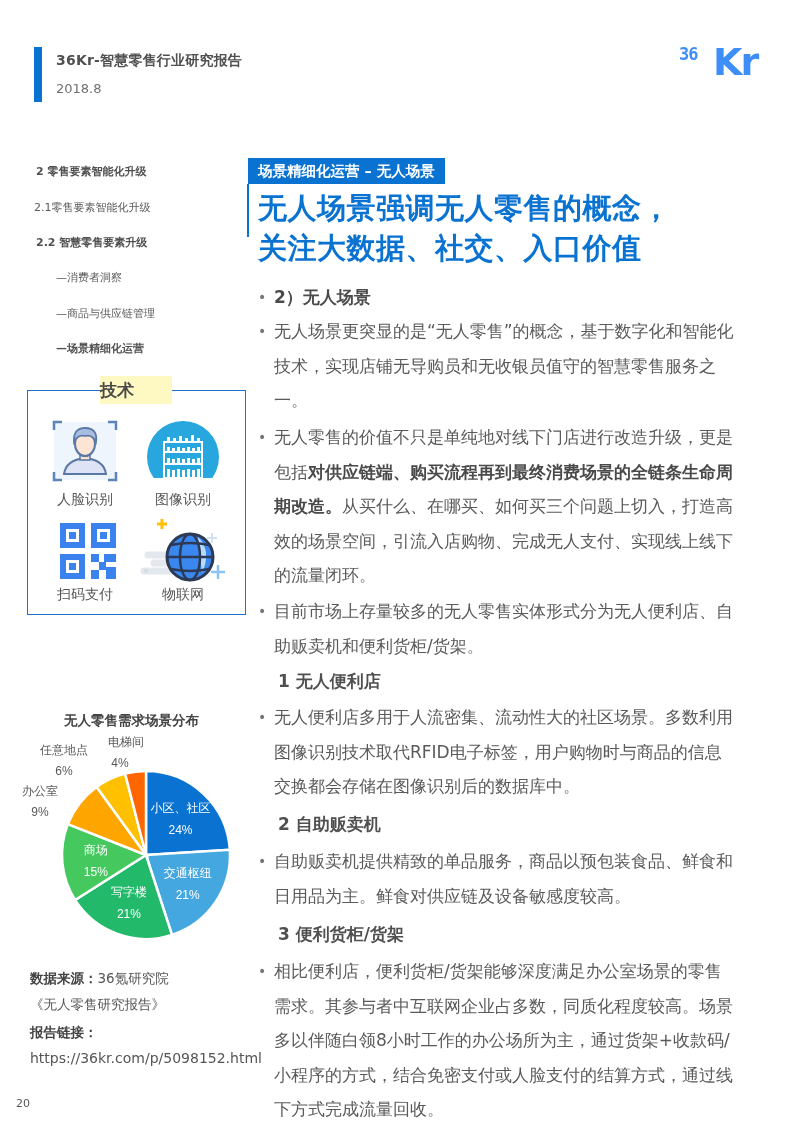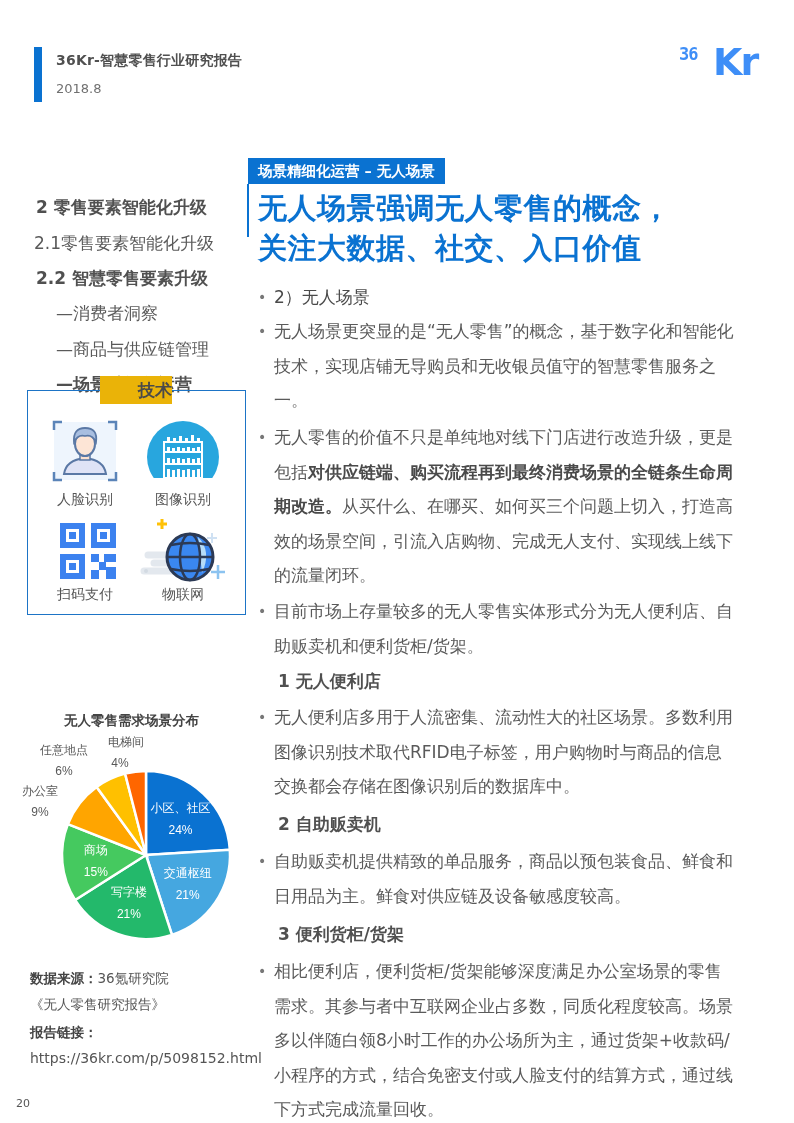--- a/index.html
+++ b/index.html
@@ -8,25 +8,25 @@
 
     .header-bar { position: absolute; left: 34px; top: 47px; width: 8px; height: 55px; background: #0a72d1; }
     .header-title { position: absolute; left: 56px; top: 52px; font-size: 14px; font-weight: bold; color: #505050; letter-spacing: 0.2px; }
     .header-date { position: absolute; left: 56px; top: 81px; font-size: 13px; color: #707070; }
 
     .logo { position: absolute; left: 679px; top: 44px; width: 100px; height: 50px; }
     .logo .small { position: absolute; left: 0; top: 0; font-size: 17px; font-weight: bold; color: #3e8ef7; letter-spacing: -1px; font-family: "DejaVu Sans Mono", monospace; }
     .logo .big { position: absolute; left: 34px; top: -4px; font-size: 38px; font-weight: bold; color: #3e8ef7; letter-spacing: -2px; font-family: "DejaVu Sans", sans-serif; }
 
     .nav { position: absolute; left: 36px; top: 160px; width: 210px; }
-    .nav-item { position: absolute; left: 0; font-size: 17px; color: #5a5a5a; white-space: nowrap; margin-top: 32px; }
+    .nav-item { position: absolute; left: 0; font-size: 11px; color: #5a5a5a; white-space: nowrap; }
     .nav-item.bold { font-weight: bold; color: #505050; }
 
     .tech-box { position: absolute; left: 27px; top: 390px; width: 219px; height: 225px; border: 1.5px solid #1d74c6; }
-    .tech-title-wrap { position: absolute; left: 100px; top: 376px; width: 72px; height: 28px; background: #eab308; text-align: right; }
+    .tech-title-wrap { position: absolute; left: 100px; top: 376px; width: 72px; height: 28px; background: #fef9c3; text-align: left; }
     .tech-title { font-size: 17px; font-weight: bold; color: #4a4a4a; line-height: 28px; }
 
     .tech-cell { position: absolute; width: 90px; text-align: center; }
     .tech-label { position: absolute; width: 100%; font-size: 14px; color: #555; text-align: center; }
 
     .pie-title { position: absolute; left: 64px; top: 712px; font-size: 13.5px; font-weight: bold; color: #444; }
     .pie-svg { position: absolute; left: 0; top: 730px; }
 
     .source { position: absolute; left: 30px; font-size: 13.5px; color: #555; white-space: nowrap; }
     .source b { color: #444; }
@@ -196,21 +196,21 @@
 <div class="tag">场景精细化运营 – 无人场景</div>
 <div class="tag-line"></div>
 <div class="headline">
   <div>无人场景强调无人零售的概念，</div>
   <div>关注大数据、社交、入口价值</div>
 </div>
 
 <div class="content">
   <div class="para" style="top:0;">
     <span class="bullet">•</span>
-    <span class="txt" style="font-weight:normal;color:#4a4a4a;">2）无人场景</span>
+    <span class="txt" style="font-weight:bold;color:#4a4a4a;">2）无人场景</span>
   </div>
   <div class="para" style="top:34px;">
     <span class="bullet">•</span>
     <span class="txt">无人场景更突显的是“无人零售”的概念，基于数字化和智能化技术，实现店铺无导购员和无收银员值守的智慧零售服务之一。</span>
   </div>
   <div class="para" style="top:140px;">
     <span class="bullet">•</span>
     <span class="txt"><span>无人零售的价值不只是单纯地对线下门店进行改造升级，更是包括</span><b>对供应链端、购买流程再到最终消费场景的全链条生命周期改造。</b><span>从买什么、在哪买、如何买三个问题上切入，打造高效的场景空间，引流入店购物、完成无人支付、实现线上线下的流量闭环。</span></span>
   </div>
   <div class="para" style="top:314px;">

